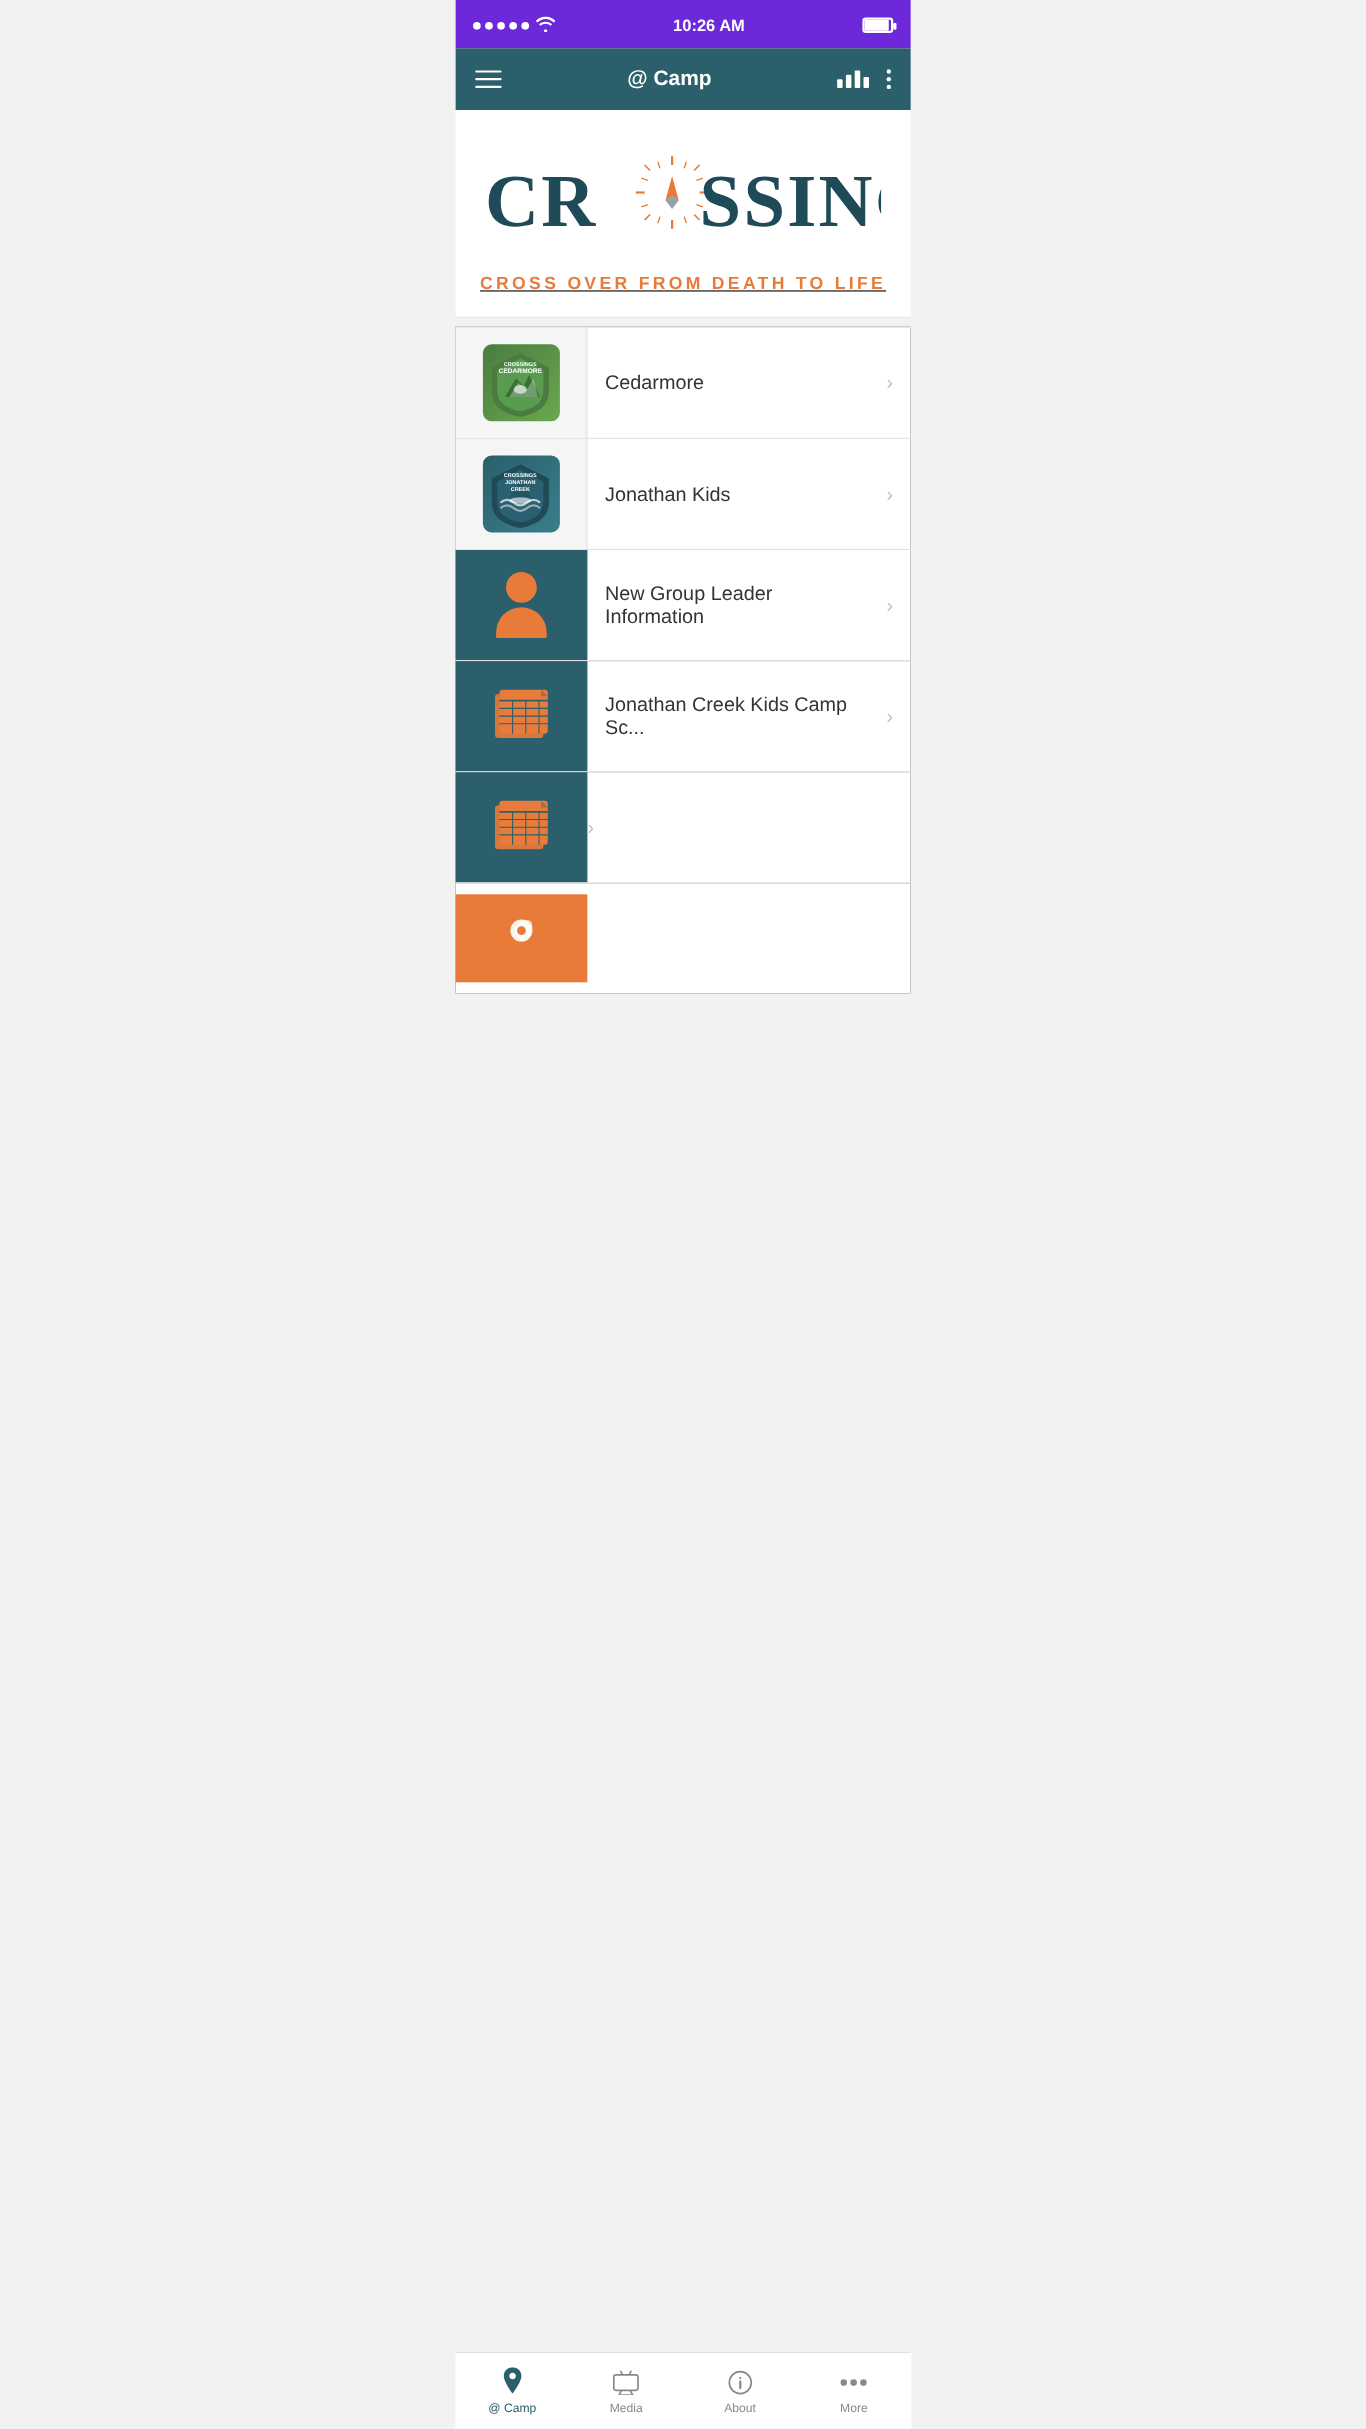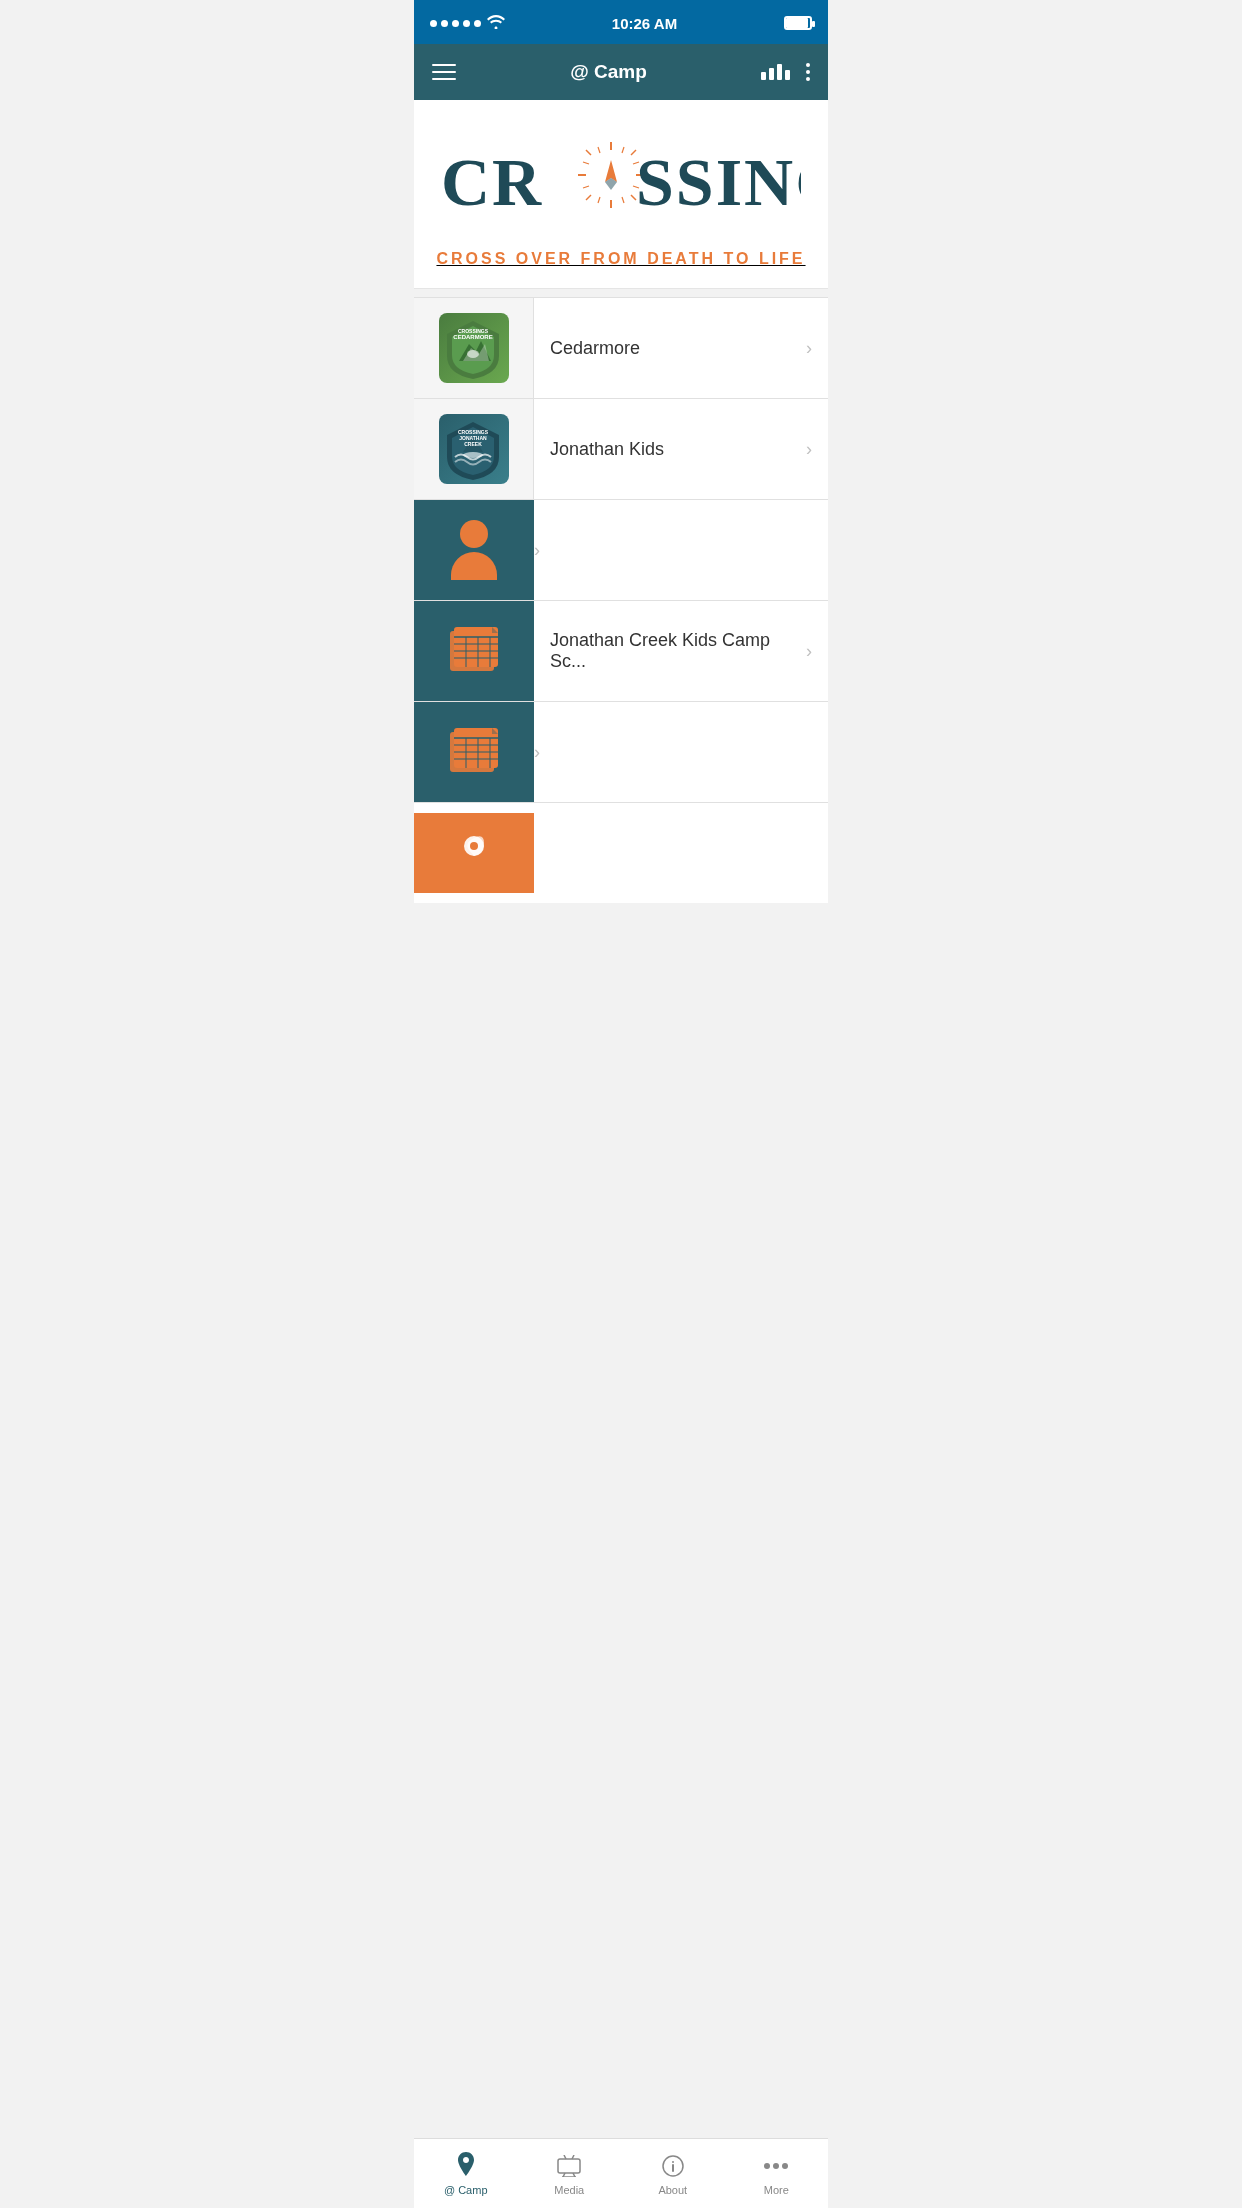--- a/index.html
+++ b/index.html
@@ -8,21 +8,21 @@
       font-family: -apple-system, BlinkMacSystemFont, 'Helvetica Neue', Arial, sans-serif;
       background: #f2f2f2;
       width: 414px;
       margin: 0 auto;
       min-height: 736px;
       overflow-x: hidden;
     }
 
     
     .status-bar {
-      background: #0369a1;
+      background: #6d28d9;
       color: white;
       display: flex;
       justify-content: space-between;
       align-items: center;
       padding: 8px 16px 6px;
       height: 44px;
     }
     .status-left {
       display: flex;
       align-items: center;
@@ -372,20 +372,21 @@
       <div class="item-chevron">›</div>
     </div>
 
     <div class="list-item">
       <div class="item-icon-box teal-bg">
         <div class="person-icon">
           <div class="person-head"></div>
           <div class="person-body"></div>
         </div>
       </div>
+      <div class="item-label">New Group Leader Information</div>
       <div class="item-chevron">›</div>
     </div>
 
     <div class="list-item">
       <div class="item-icon-box teal-bg">
         <svg width="56" height="56" viewBox="0 0 56 56">
 
           <rect x="4" y="8" width="44" height="40" rx="3" fill="#e87b3a" opacity="0.9"></rect>
           <rect x="8" y="4" width="44" height="40" rx="3" fill="#e87b3a"></rect>
 

